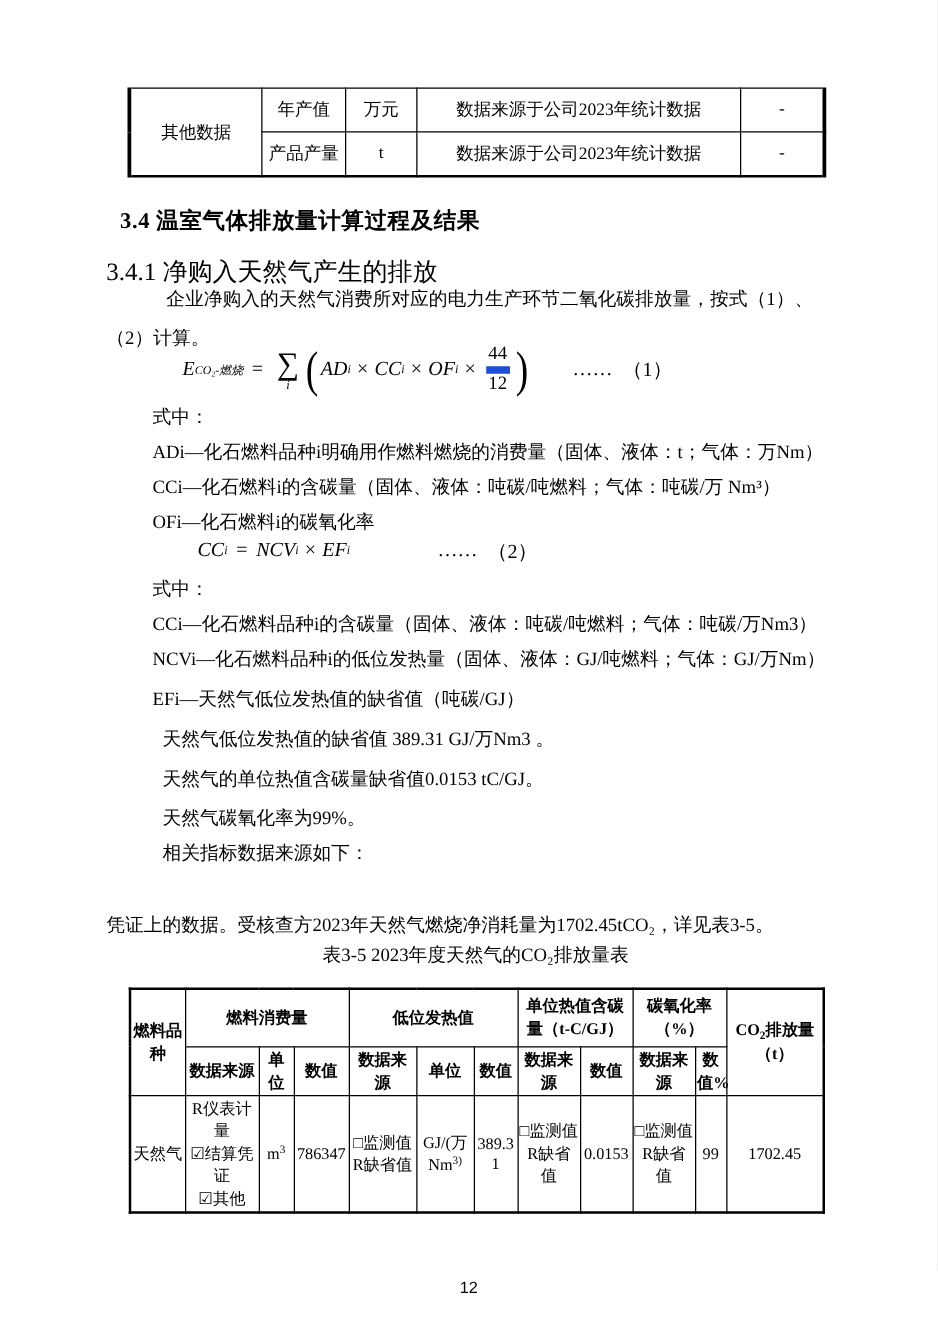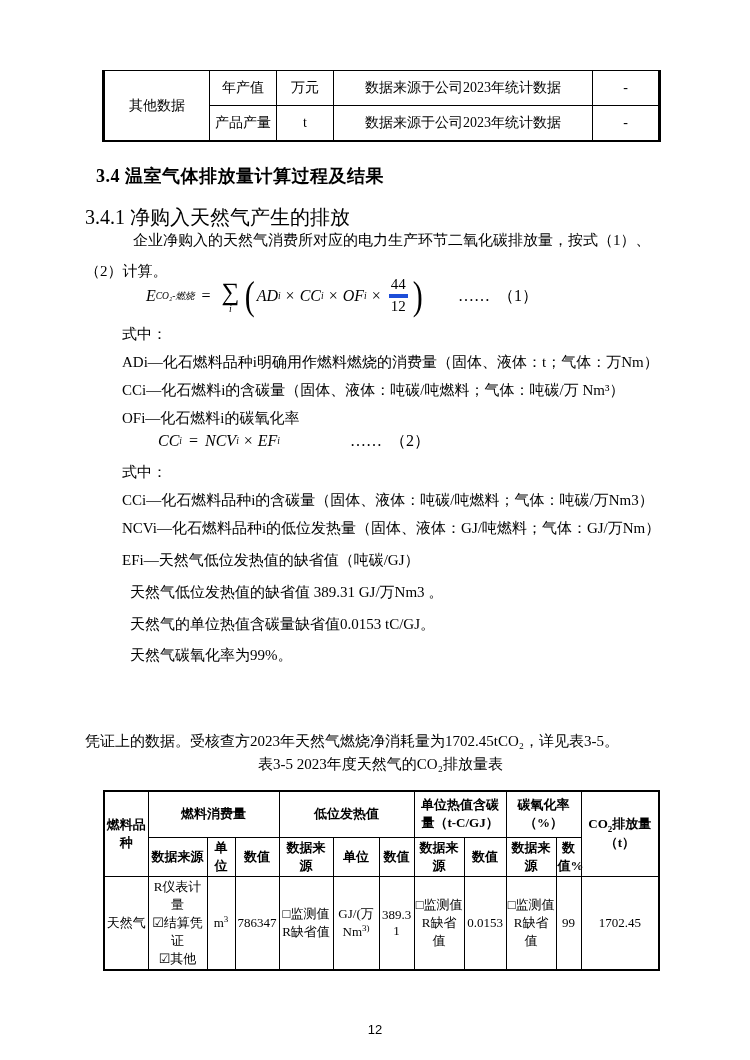--- a/index.html
+++ b/index.html
@@ -26,21 +26,21 @@
   .f-row{position:absolute;display:flex;align-items:center;font-size:16px;}
   .f-var{font-style:italic;}
   .f-row sub{font-size:9.5px;font-style:italic;}
   .f-eq{margin:0 7px;font-style:normal;}
   .f-op{margin:0 5px;font-style:normal;}
   .sigma-wrap{display:inline-flex;flex-direction:column;align-items:center;margin:0 4px;}
   .sigma{font-size:25px;line-height:24px;}
   .sigma-sub{font-size:10px;font-style:italic;line-height:9px;}
   .paren{font-size:40px;font-weight:200;line-height:1;font-style:normal;transform:scaleX(.75);}
   .frac{display:inline-flex;flex-direction:column;align-items:center;line-height:1.05;font-size:15px;margin:0 3px;}
-  .frac .num{border-bottom:4px solid #1d4ed8;padding:0 2px 1px;}
+  .frac .num{border-bottom:6px solid #1d4ed8;padding:0 2px 1px;}
   .frac .den{padding-top:1px;}
   .f-dots{font-style:normal;}
 
   
   .caption{position:absolute;left:103px;top:755px;width:555px;text-align:center;font-size:15px;}
   .t35{
     position:absolute;left:103px;top:790px;width:555px;
     border:2px solid #000;font-size:13px;
   }
   .t35 td,.t35 th{
@@ -136,20 +136,21 @@
   </div>
 
   <div class="line" style="left:122px;top:462px;">式中：</div>
   <div class="line" style="left:122px;top:490px;">CCi—化石燃料品种i的含碳量（固体、液体：吨碳/吨燃料；气体：吨碳/万Nm3）</div>
   <div class="line" style="left:122px;top:518px;">NCVi—化石燃料品种i的低位发热量（固体、液体：GJ/吨燃料；气体：GJ/万Nm）</div>
   <div class="line" style="left:122px;top:550px;">EFi—天然气低位发热值的缺省值（吨碳/GJ）</div>
 
   <div class="line" style="left:130px;top:582px;">天然气低位发热值的缺省值 389.31 GJ/万Nm3 。</div>
   <div class="line" style="left:130px;top:614px;">天然气的单位热值含碳量缺省值0.0153 tC/GJ。</div>
   <div class="line" style="left:130px;top:645px;">天然气碳氧化率为99%。</div>
+  <div class="line" style="left:130px;top:673px;">相关指标数据来源如下：</div>
 
   <div class="line" style="left:85px;top:731px;">凭证上的数据。受核查方2023年天然气燃烧净消耗量为1702.45tCO₂，详见表3-5。</div>
 
   <div class="caption">表3-5 2023年度天然气的CO₂排放量表</div>
 
   <table class="t35">
     <colgroup>
       <col style="width:44px">
         <col style="width:59px">
         <col style="width:28px">

